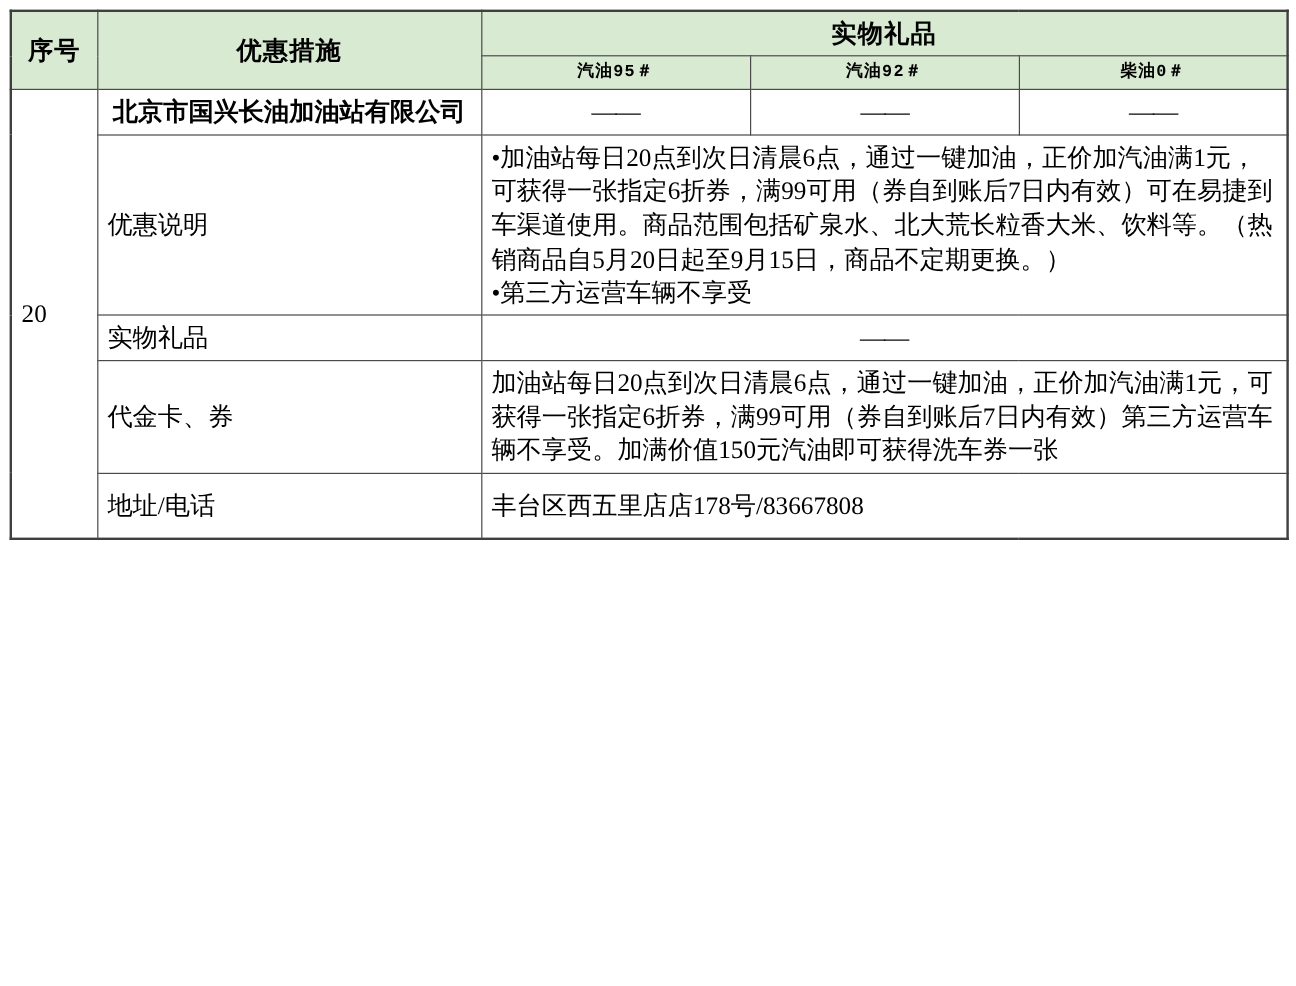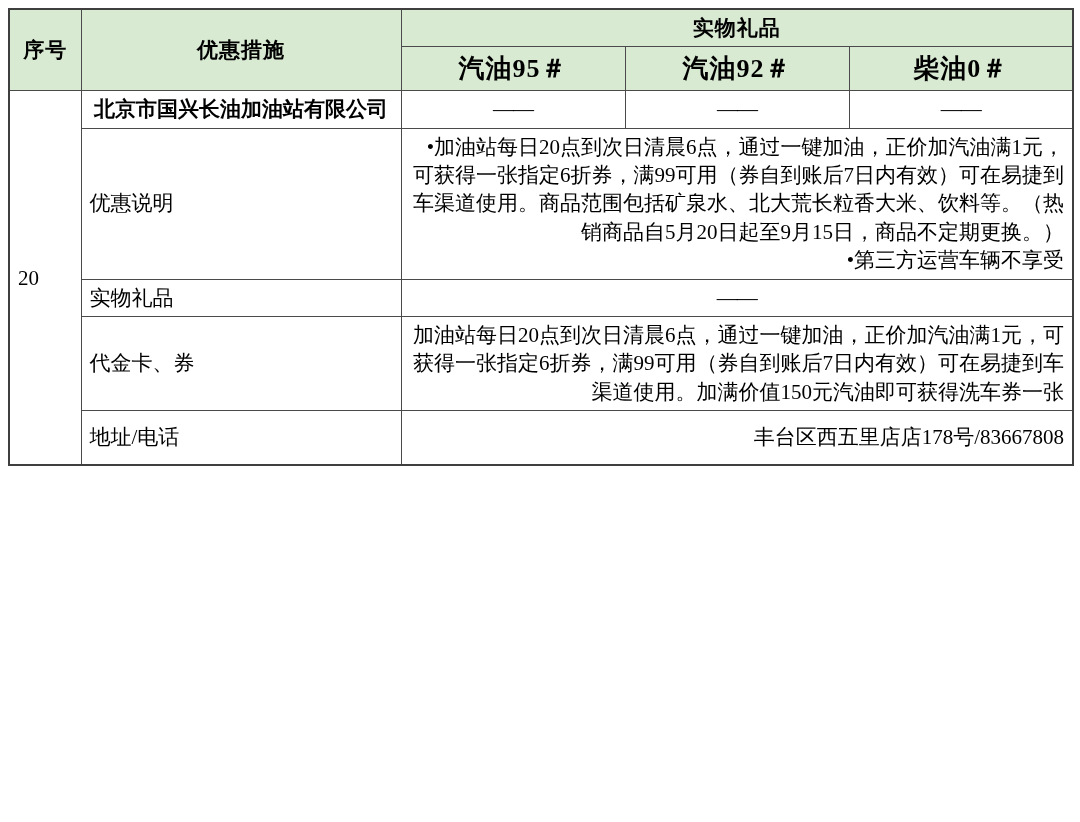--- a/index.html
+++ b/index.html
@@ -35,21 +35,22 @@
     line-height: 1.35;
   }
   .head-cell {
     background: #d9ead3;
     text-align: center;
     font-weight: bold;
     font-size: 23px;
     letter-spacing: 1px;
   }
   .head-cell.small {
-    font-size: 26px;
+    font-size: 14px;
+    font-family: Liberation Mono, monospace;
   }
   .col-no     { width: 72px; }
   .col-label  { width: 320px; }
   .col-f1     { width: 224px; }
   .col-f2     { width: 224px; }
   .col-f3     { width: 224px; }
 
   .idx-cell {
     text-align: left;
     font-size: 23px;
@@ -67,21 +68,21 @@
     text-align: left;
     font-size: 23px;
     padding: 10px 6px;
   }
   .dash-cell {
     text-align: center;
     font-size: 23px;
     letter-spacing: -1px;
   }
   .body-text {
-    text-align: right;
+    text-align: left;
     font-size: 22.5px;
     line-height: 1.52;
     padding: 10px 10px 10px 10px;
     white-space: pre-line;
   }
   .body-text.addr {
     line-height: 1.4;
     padding-top: 12px;
     padding-bottom: 12px;
   }
@@ -127,21 +128,21 @@
 •第三方运营车辆不享受</td>
       </tr>
 
       <tr>
         <td class="row-label">实物礼品</td>
         <td class="dash-cell merged-dash" colspan="3">——</td>
       </tr>
 
       <tr>
         <td class="row-label">代金卡、券</td>
-        <td class="body-text" colspan="3">加油站每日20点到次日清晨6点，通过一键加油，正价加汽油满1元，可获得一张指定6折券，满99可用（券自到账后7日内有效）可在易捷到车渠道使用。加满价值150元汽油即可获得洗车券一张</td>
+        <td class="body-text" colspan="3">加油站每日20点到次日清晨6点，通过一键加油，正价加汽油满1元，可获得一张指定6折券，满99可用（券自到账后7日内有效）第三方运营车辆不享受。加满价值150元汽油即可获得洗车券一张</td>
       </tr>
 
       <tr>
         <td class="row-label">地址/电话</td>
         <td class="body-text addr" colspan="3">丰台区西五里店店178号/83667808</td>
       </tr>
     </tbody>
   </table>
 </div>
 

